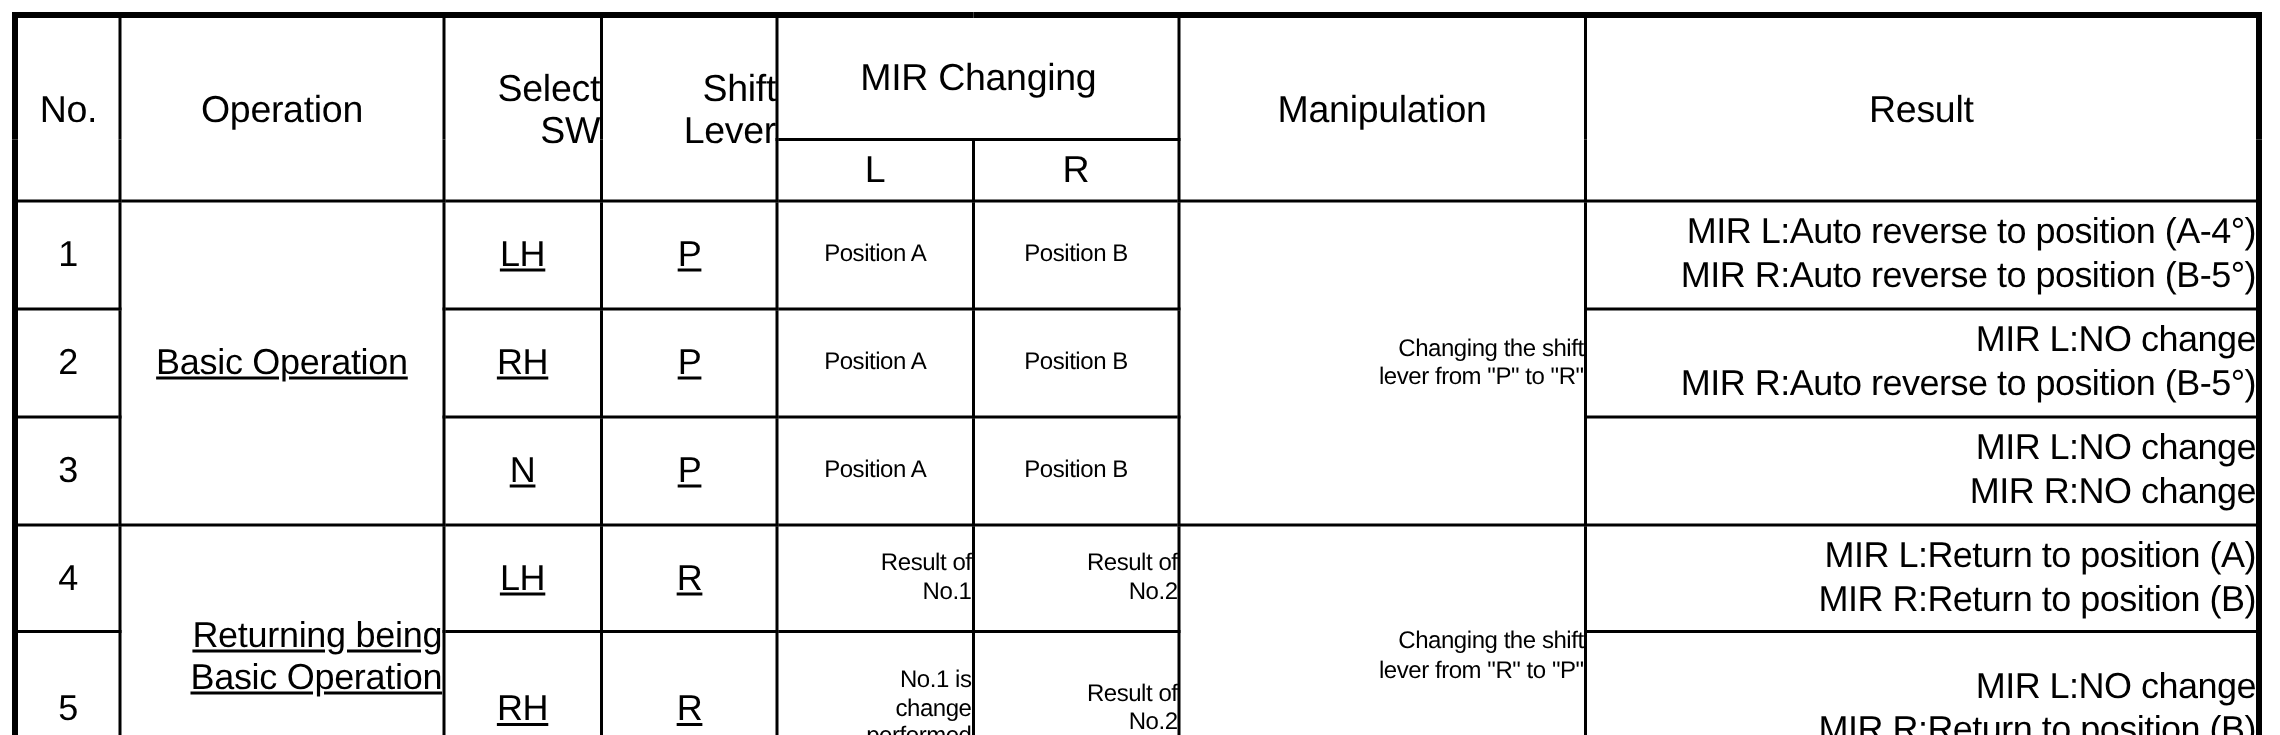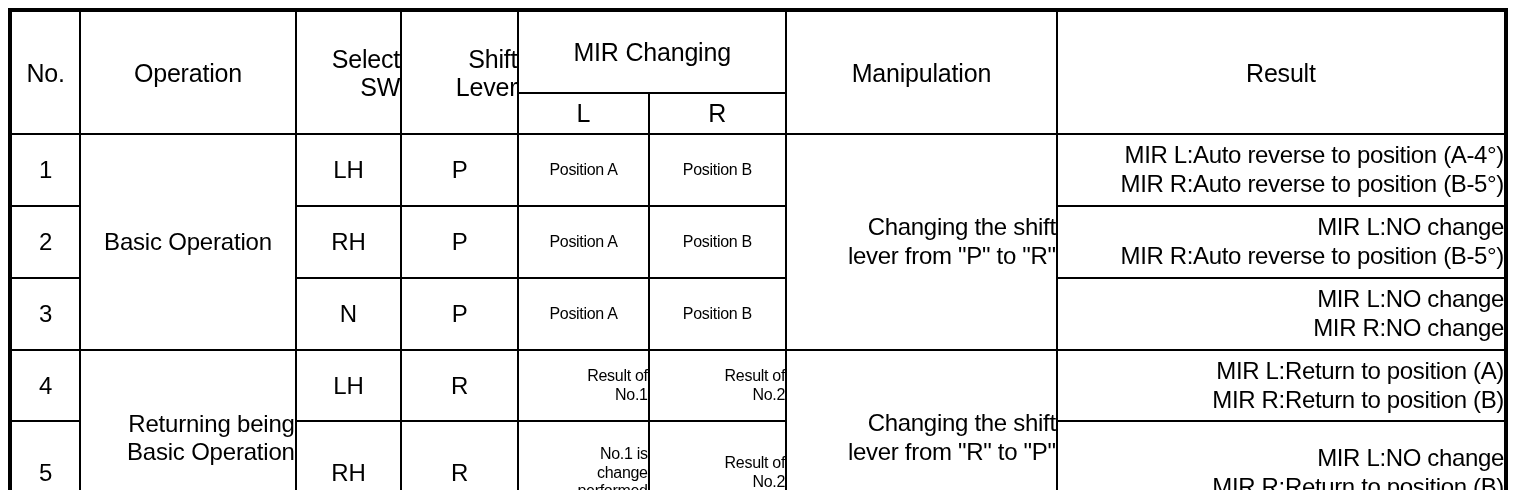--- a/index.html
+++ b/index.html
@@ -66,36 +66,37 @@
   }
 
   
   .cell {
     font-size: 24px;
     line-height: 1.16;
     text-align: center;
     vertical-align: middle;
     padding: 3px 4px;
     letter-spacing: -0.2px;
+    text-decoration: underline;
   }
   .cell-num {
     font-size: 24px;
     text-align: center;
     vertical-align: middle;
   }
   .cell-wrap {
     font-size: 16px;
     line-height: 1.16;
     text-align: center;
     vertical-align: middle;
     padding: 3px 2px;
     letter-spacing: -0.3px;
   }
   .cell-manip {
-    font-size: 24px;
+    font-size: 16px;
     line-height: 1.2;
     text-align: left;
     vertical-align: middle;
     padding: 4px 6px;
     letter-spacing: -0.3px;
   }
   .cell-result {
     font-size: 24px;
     line-height: 1.2;
     text-align: left;

